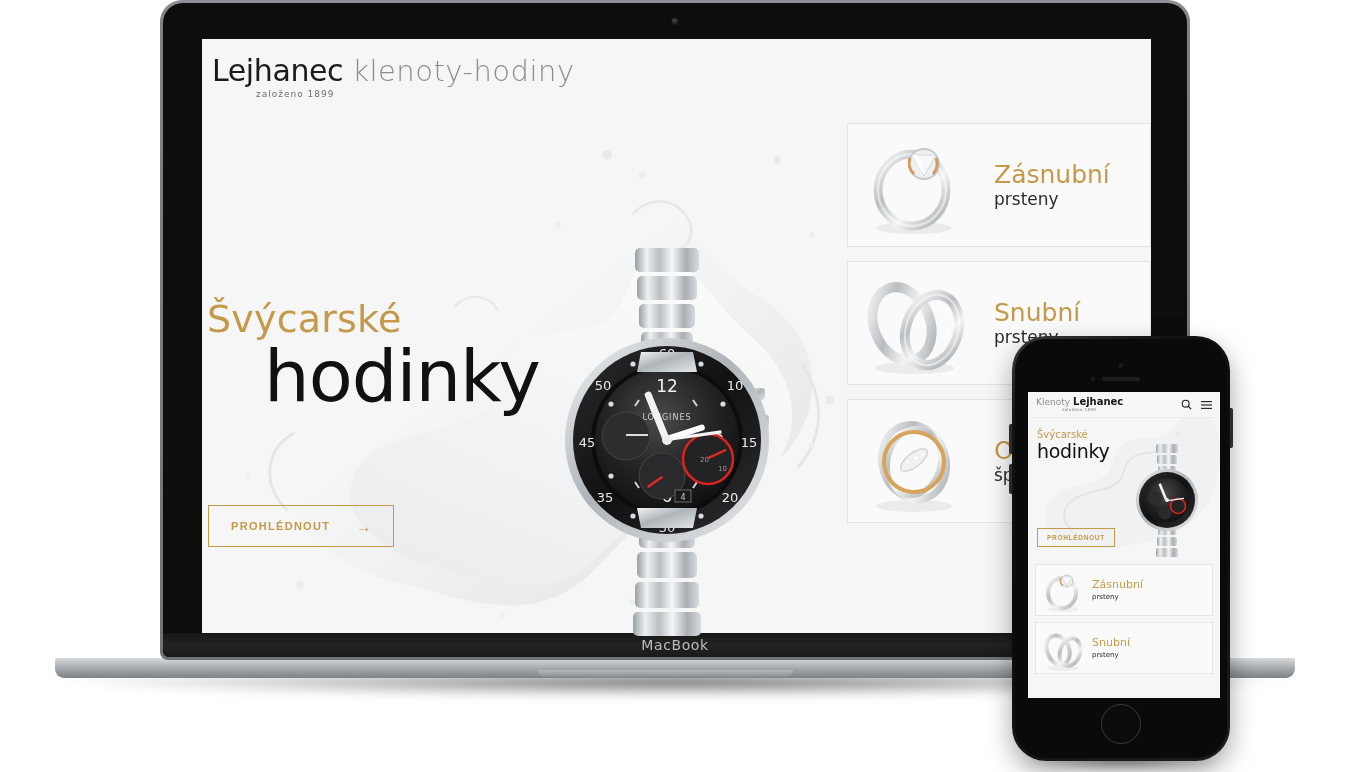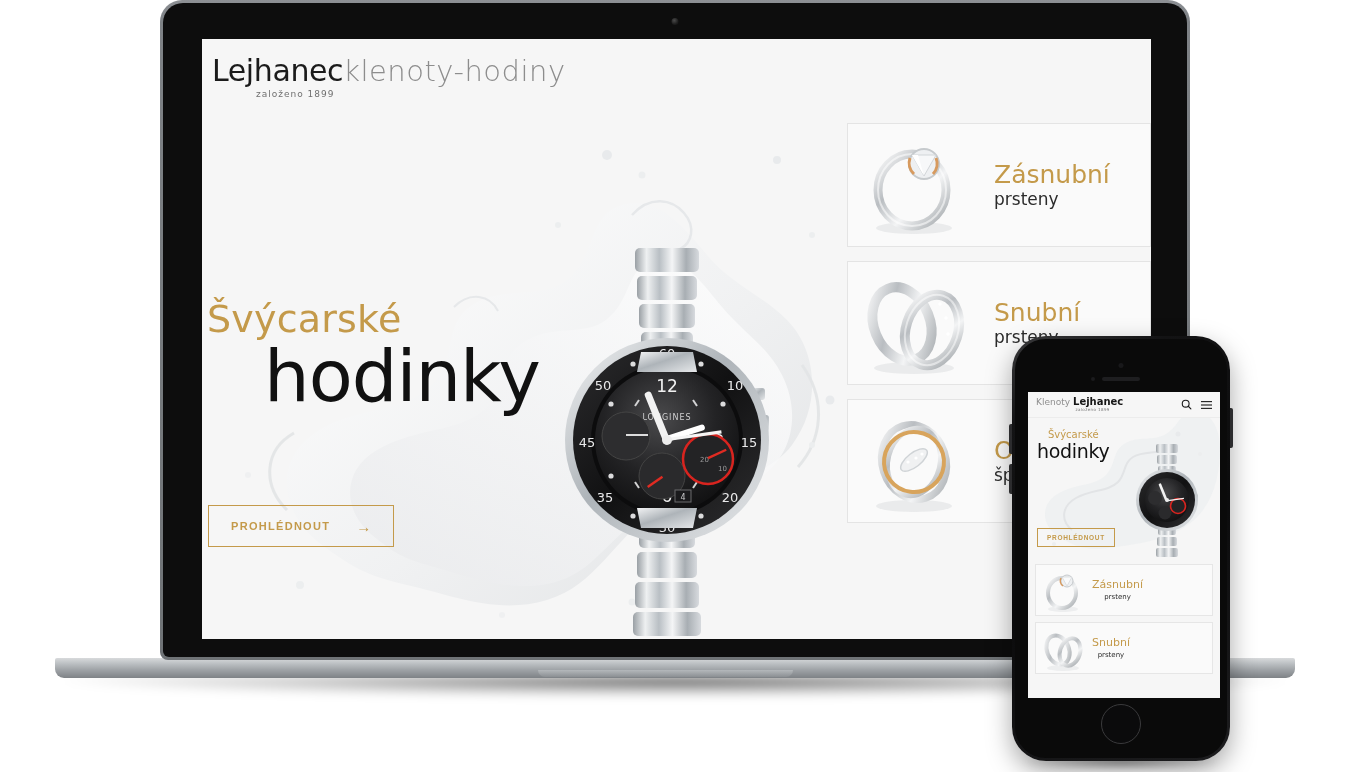--- a/index.html
+++ b/index.html
@@ -70,21 +70,21 @@
   }
   .logo { display:flex; flex-direction:column; line-height:1; }
   .logo-row { display:flex; align-items:baseline; }
   .logo-main {
     font-family:"DejaVu Sans", sans-serif;
     font-size:30px; color:#1b1b1b; letter-spacing:-.4px; font-weight:400;
   }
   .logo-sub {
     font-family:"DejaVu Sans", sans-serif;
     font-size:29px; color:#8d8d8d; letter-spacing:.5px; font-weight:300;
-    margin-left:0;
+    margin-left:9px;
   }
   .logo-est {
     font-family:"DejaVu Sans", sans-serif;
     font-size:9px; color:#6f6f6f; letter-spacing:1px;
     margin-top:4px; margin-left:44px;
   }
 
   .nav { margin-left:auto; display:flex; align-items:center; gap:30px; }
   .nav-item {
     font-size:11.5px; font-weight:700; color:#1b1b1b; letter-spacing:.5px;
@@ -143,21 +143,21 @@
   .card-title {
     font-family:"DejaVu Sans", sans-serif;
     font-size:25px; color:#c49a4a; font-weight:400; line-height:1.1;
   }
   .card-sub {
     font-family:"DejaVu Sans", sans-serif;
     font-size:17px; color:#2b2b2b; font-weight:400; line-height:1.2; margin-top:1px;
   }
 
   
-  .phone { position:absolute; left:1012px; top:336px; width:218px; height:425px;text-align:center; }
+  .phone { position:absolute; left:1012px; top:336px; width:218px; height:425px; }
   .phone-body {
     position:absolute; inset:0;
     background:linear-gradient(150deg,#3a3a3c 0%,#131314 16%,#0b0b0c 52%,#1d1d1f 100%);
     border-radius:34px;
     box-shadow:0 10px 26px rgba(0,0,0,.35);
     padding:3px;
   }
   .phone-inner {
     position:absolute; left:3px; top:3px; right:3px; bottom:3px;
     background:#0a0a0a; border-radius:31px;
@@ -502,20 +502,23 @@
                   <div class="card-title">Ostatní</div>
                   <div class="card-sub">šperky</div>
                 </div>
               </div>
 
             </div>
           </div>
         </div>
       </div>
 
+      <div class="laptop-chinbar">
+        <span class="macbook-word">MacBook</span>
+      </div>
     </div>
   </div>
 </div>
 
 <div class="phone">
   <div class="phone-shadow"></div>
   <div class="phone-body">
     <div class="phone-btn-left"></div>
     <div class="phone-btn-left2"></div>
     <div class="phone-btn-right"></div>

